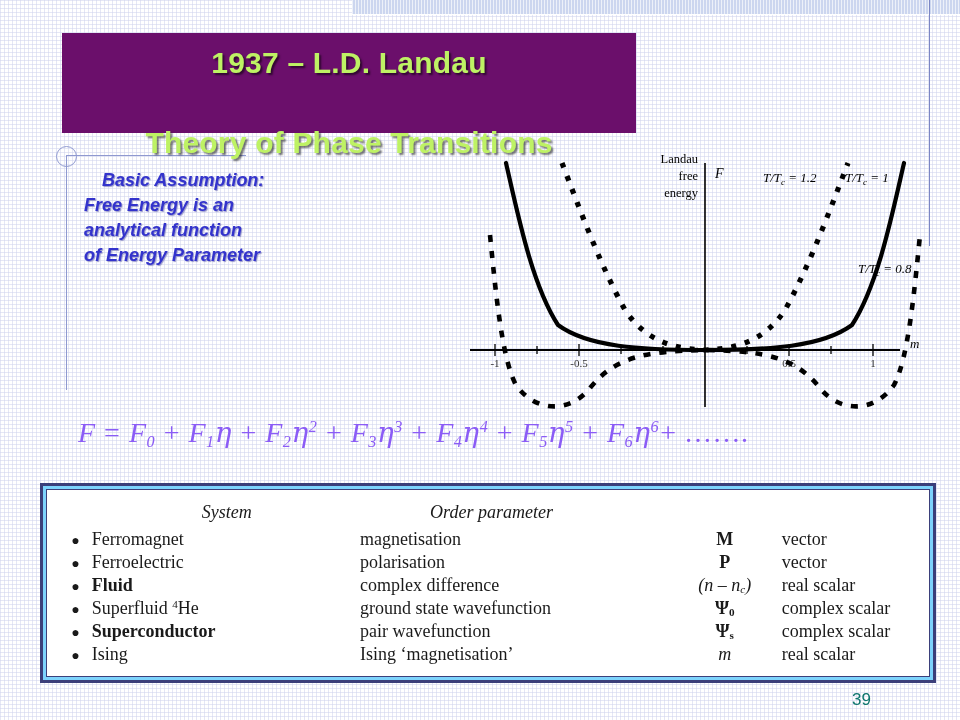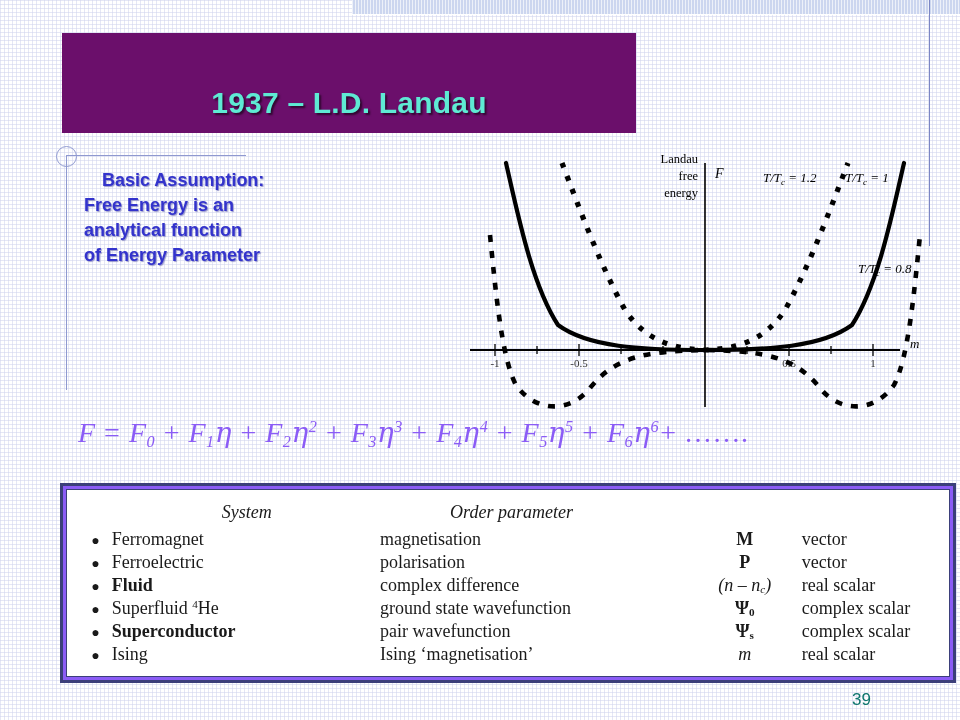--- a/index.html
+++ b/index.html
@@ -104,38 +104,39 @@
     top: 33px;
     width: 574px;
     height: 100px;
     background: #6b0f6b;
     display: flex;
     flex-direction: column;
     align-items: center;
     justify-content: center;
   }
   .title-line {
-    color: #5eead4;
+    color: #bef264;
     font-size: 30px;
     font-weight: bold;
     line-height: 40px;
     letter-spacing: 0.2px;
     text-shadow: 2px 2px 2px rgba(0,0,0,0.55);
     white-space: nowrap;
     margin-top: 40px;
   }
 
   
   #assumption {
     position: absolute;
     left: 84px;
     top: 168px;
     width: 270px;
     color: #3333cc;
     font-size: 18px;
+    font-style: italic;
     font-weight: bold;
     line-height: 25px;
     text-shadow: 1px 1px 1px rgba(130,130,190,0.8);
   }
   #assumption .indent { padding-left: 18px; }
 
   
   #chart {
     position: absolute;
     left: 440px;
@@ -166,26 +167,26 @@
     font-size: 0.58em;
     font-style: italic;
     vertical-align: 0.62em;
   }
   .eta { font-family: "DejaVu Serif", serif; font-style: italic; }
   .op { font-style: normal; padding: 0 1px; }
 
   
   #table-panel {
     position: absolute;
-    left: 60px;
+    left: 40px;
     top: 483px;
     width: 896px;
     height: 200px;
     border: 3px solid #3b3f7a;
-    background: #8b5cf6;
+    background: #7dd3fc;
     box-sizing: border-box;
   }
   #table-inner {
     position: absolute;
     inset: 3px;
     border: 1px solid #3b3f7a;
     background: #ffffff;
     box-sizing: border-box;
   }
   #sys-table {
@@ -240,20 +241,21 @@
 <div id="top-band"></div>
 <div id="band-line"></div>
 <div id="right-rule"></div>
 
 <div id="deco-line-h"></div>
 <div id="deco-line-v"></div>
 <div id="deco-circle"></div>
 
 <div id="title-banner">
   <div class="title-line">1937 – L.D. Landau</div>
+  <div class="title-line">Theory of Phase Transitions</div>
 </div>
 
 <div id="assumption">
   <div class="indent">Basic Assumption:</div>
   <div>Free Energy is an</div>
   <div>analytical function</div>
   <div>of Energy Parameter</div>
 </div>
 
 <div id="chart">

